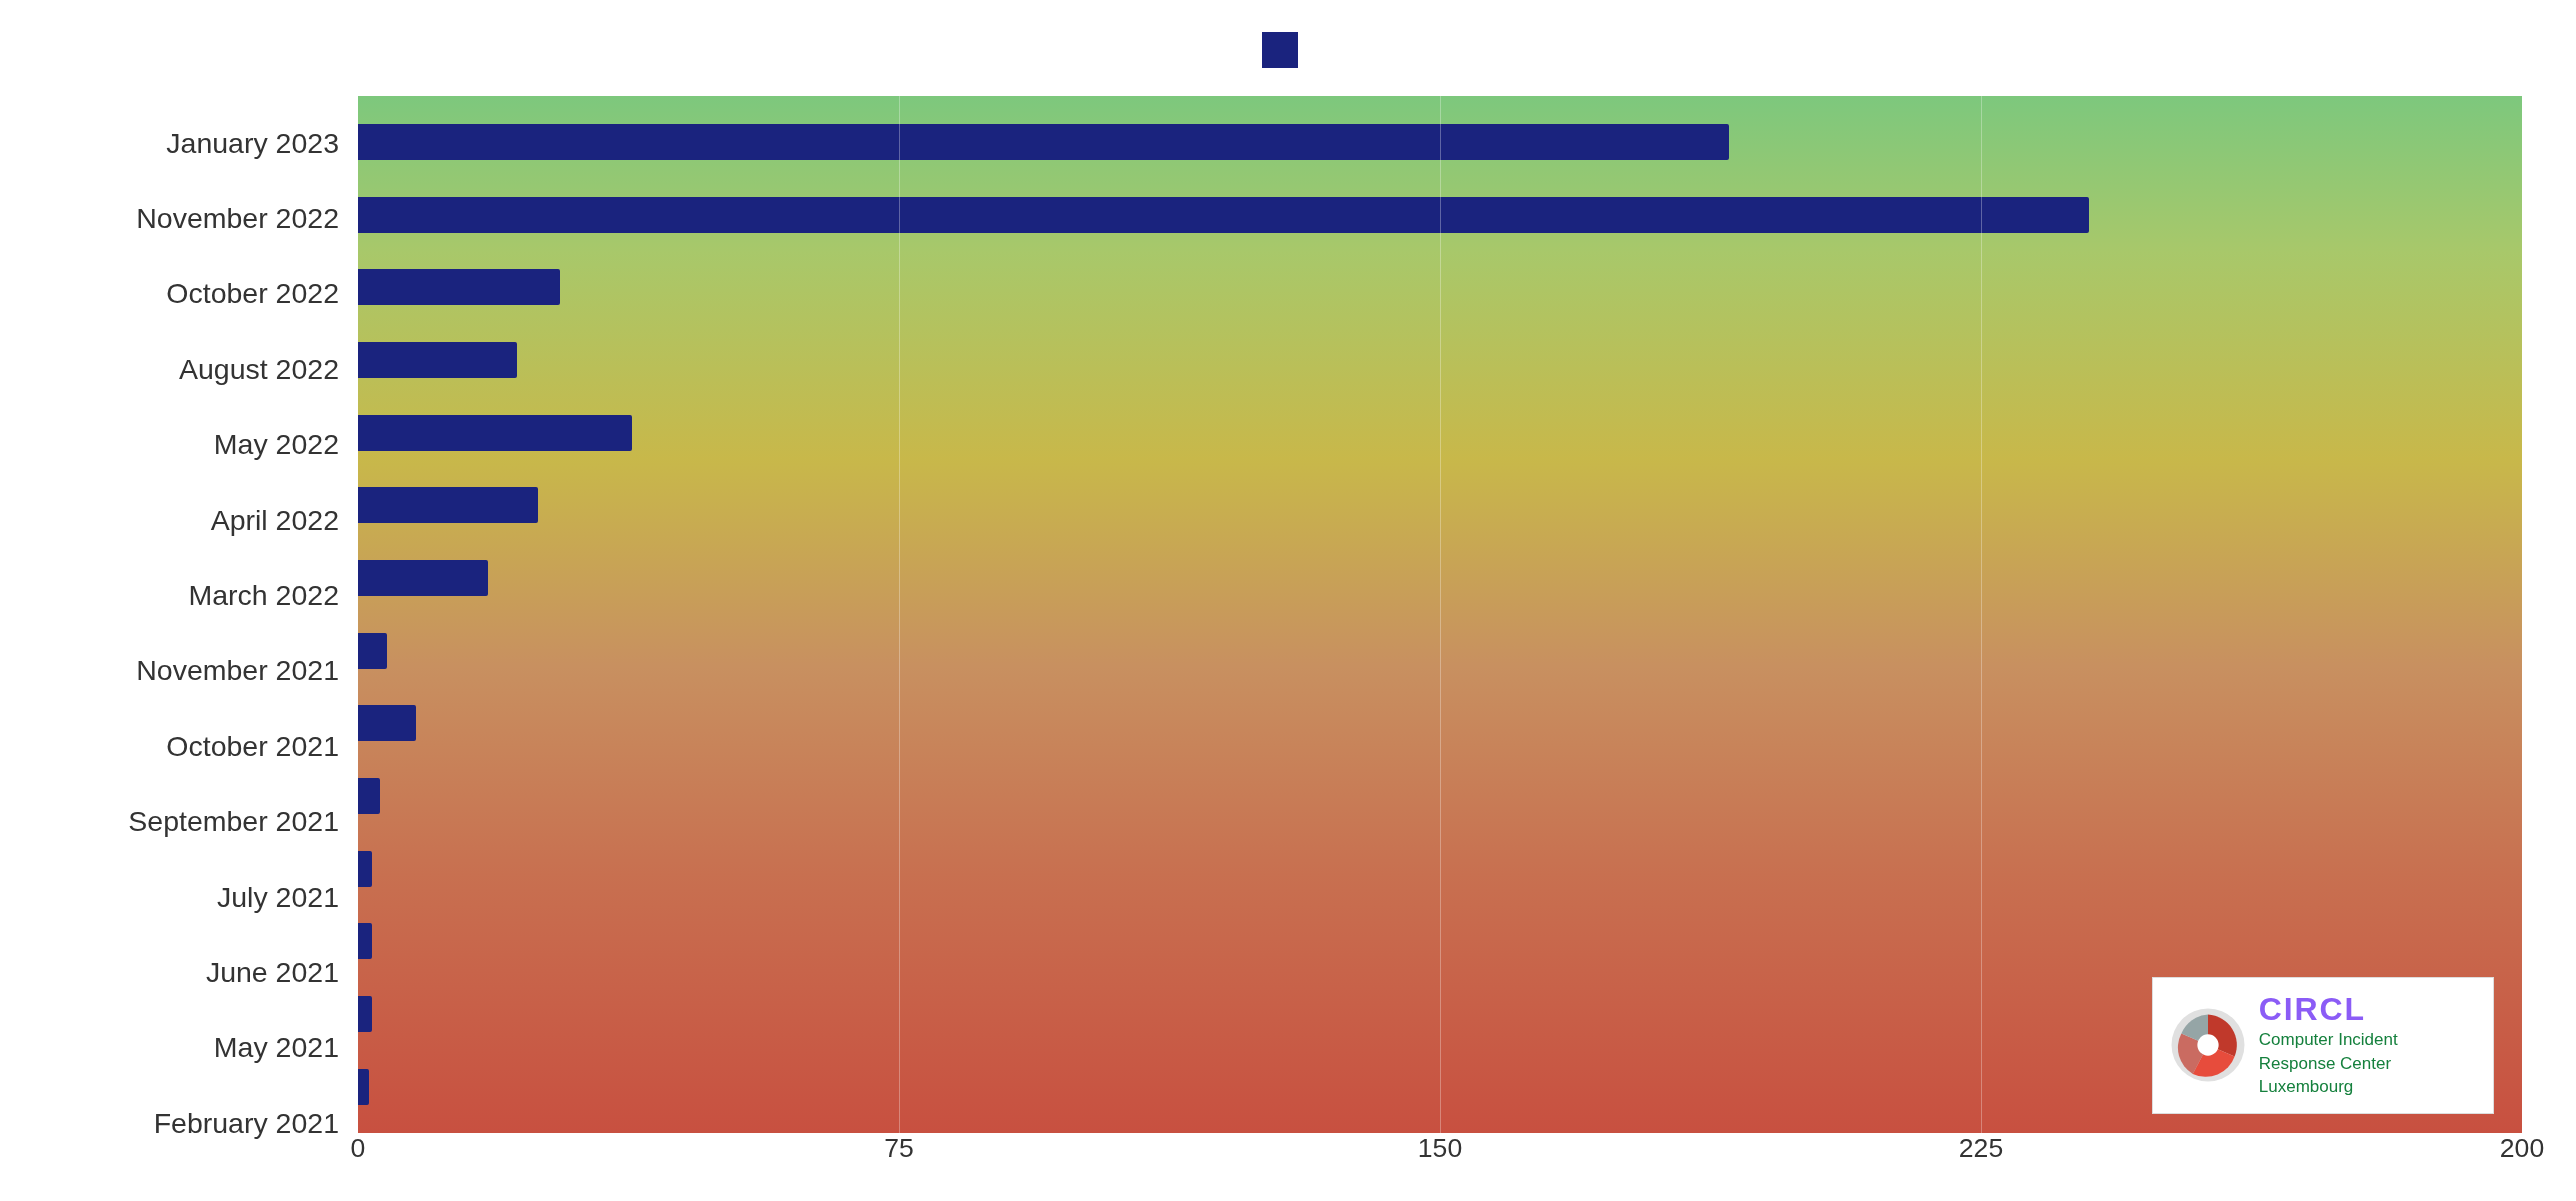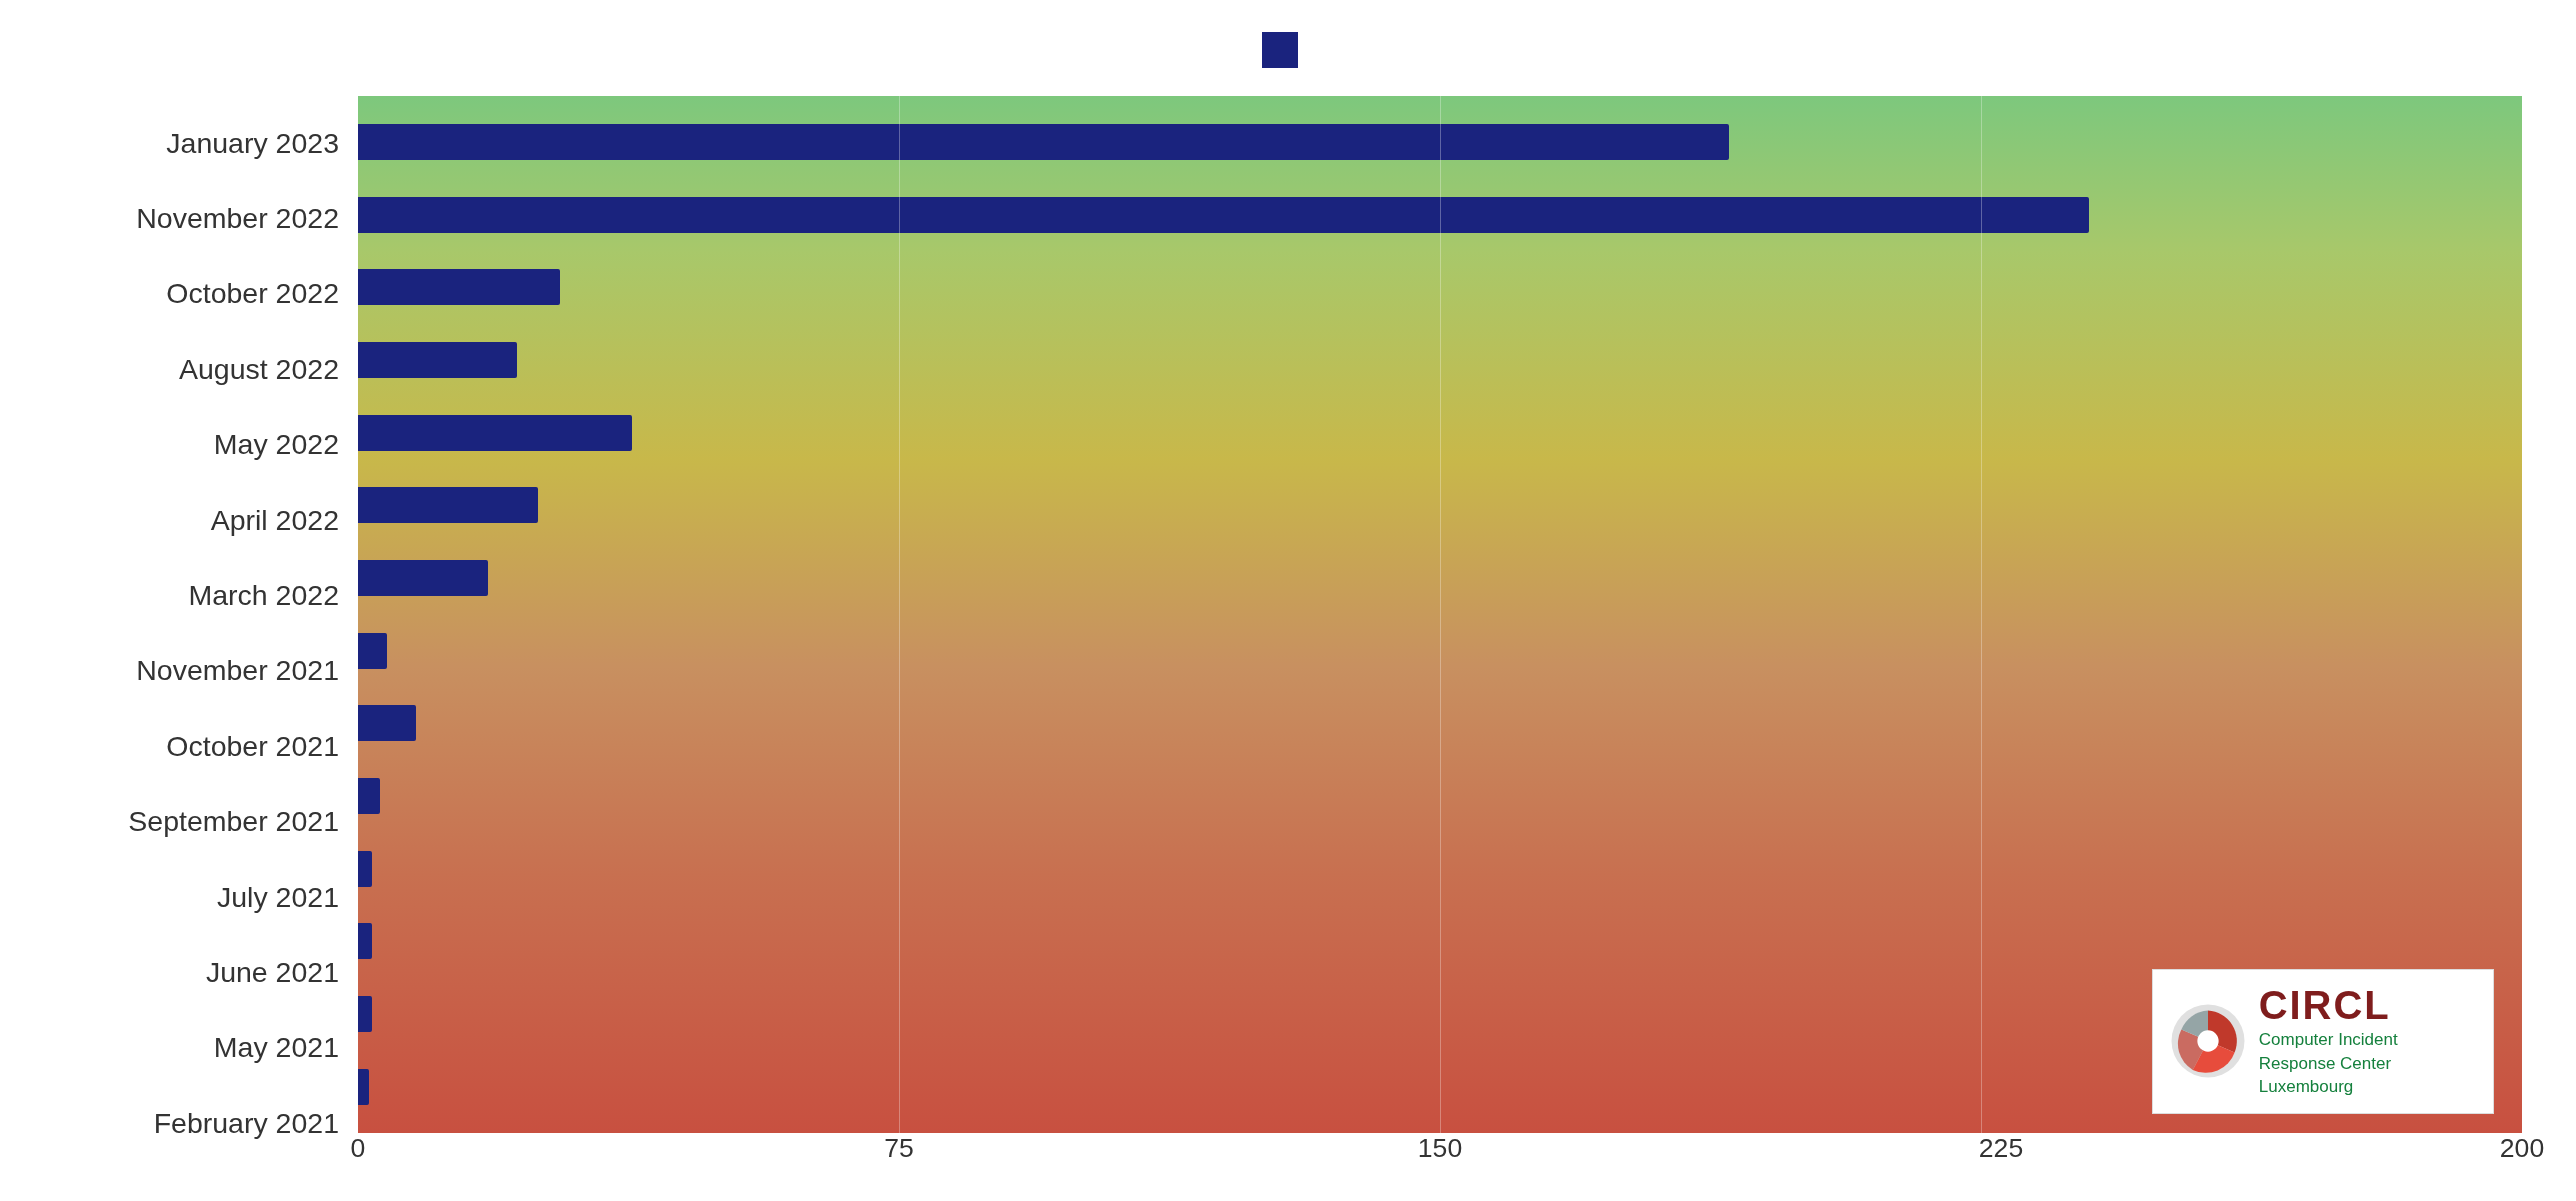--- a/index.html
+++ b/index.html
@@ -145,23 +145,23 @@
     .circl-icon {
       width: 76px;
       height: 76px;
       flex-shrink: 0;
     }
     .circl-text {
       display: flex;
       flex-direction: column;
     }
     .circl-name {
-      font-size: 40px;
+      font-size: 32px;
       font-weight: bold;
-      color: #7f1d1d;
+      color: #8b5cf6;
       letter-spacing: 1.9px;
     }
     .circl-sub {
       font-size: 17px;
       color: #15803d;
       line-height: 1.4;
     }
   </style>
 </head>
 <body>
@@ -232,21 +232,21 @@
             <div class="bar" style="width: 0.666667%;"></div>
           </div>
           <div class="bar-row">
             <div class="bar" style="width: 0.5%;"></div>
           </div>
         </div>
       <div class="x-axis" id="x-axis">
           <div class="x-tick" style="left: 0%;">0</div>
           <div class="x-tick" style="left: 25%;">75</div>
           <div class="x-tick" style="left: 50%;">150</div>
-          <div class="x-tick" style="left: 75%; margin-left: 20px;">225</div>
+          <div class="x-tick" style="left: 75%;">225</div>
           <div class="x-tick" style="left: 100%;">200</div>
         </div>
     <div class="grid-line" style="left: 25%;"></div>
         <div class="grid-line" style="left: 50%;"></div>
         <div class="grid-line" style="left: 75%;"></div>
         <div class="grid-line" style="left: 100%;"></div>
         <div class="circl-logo">
   <svg class="circl-icon" viewBox="0 0 100 100">
 
     <circle cx="50" cy="50" r="48" fill="#e0e0e0"></circle>

